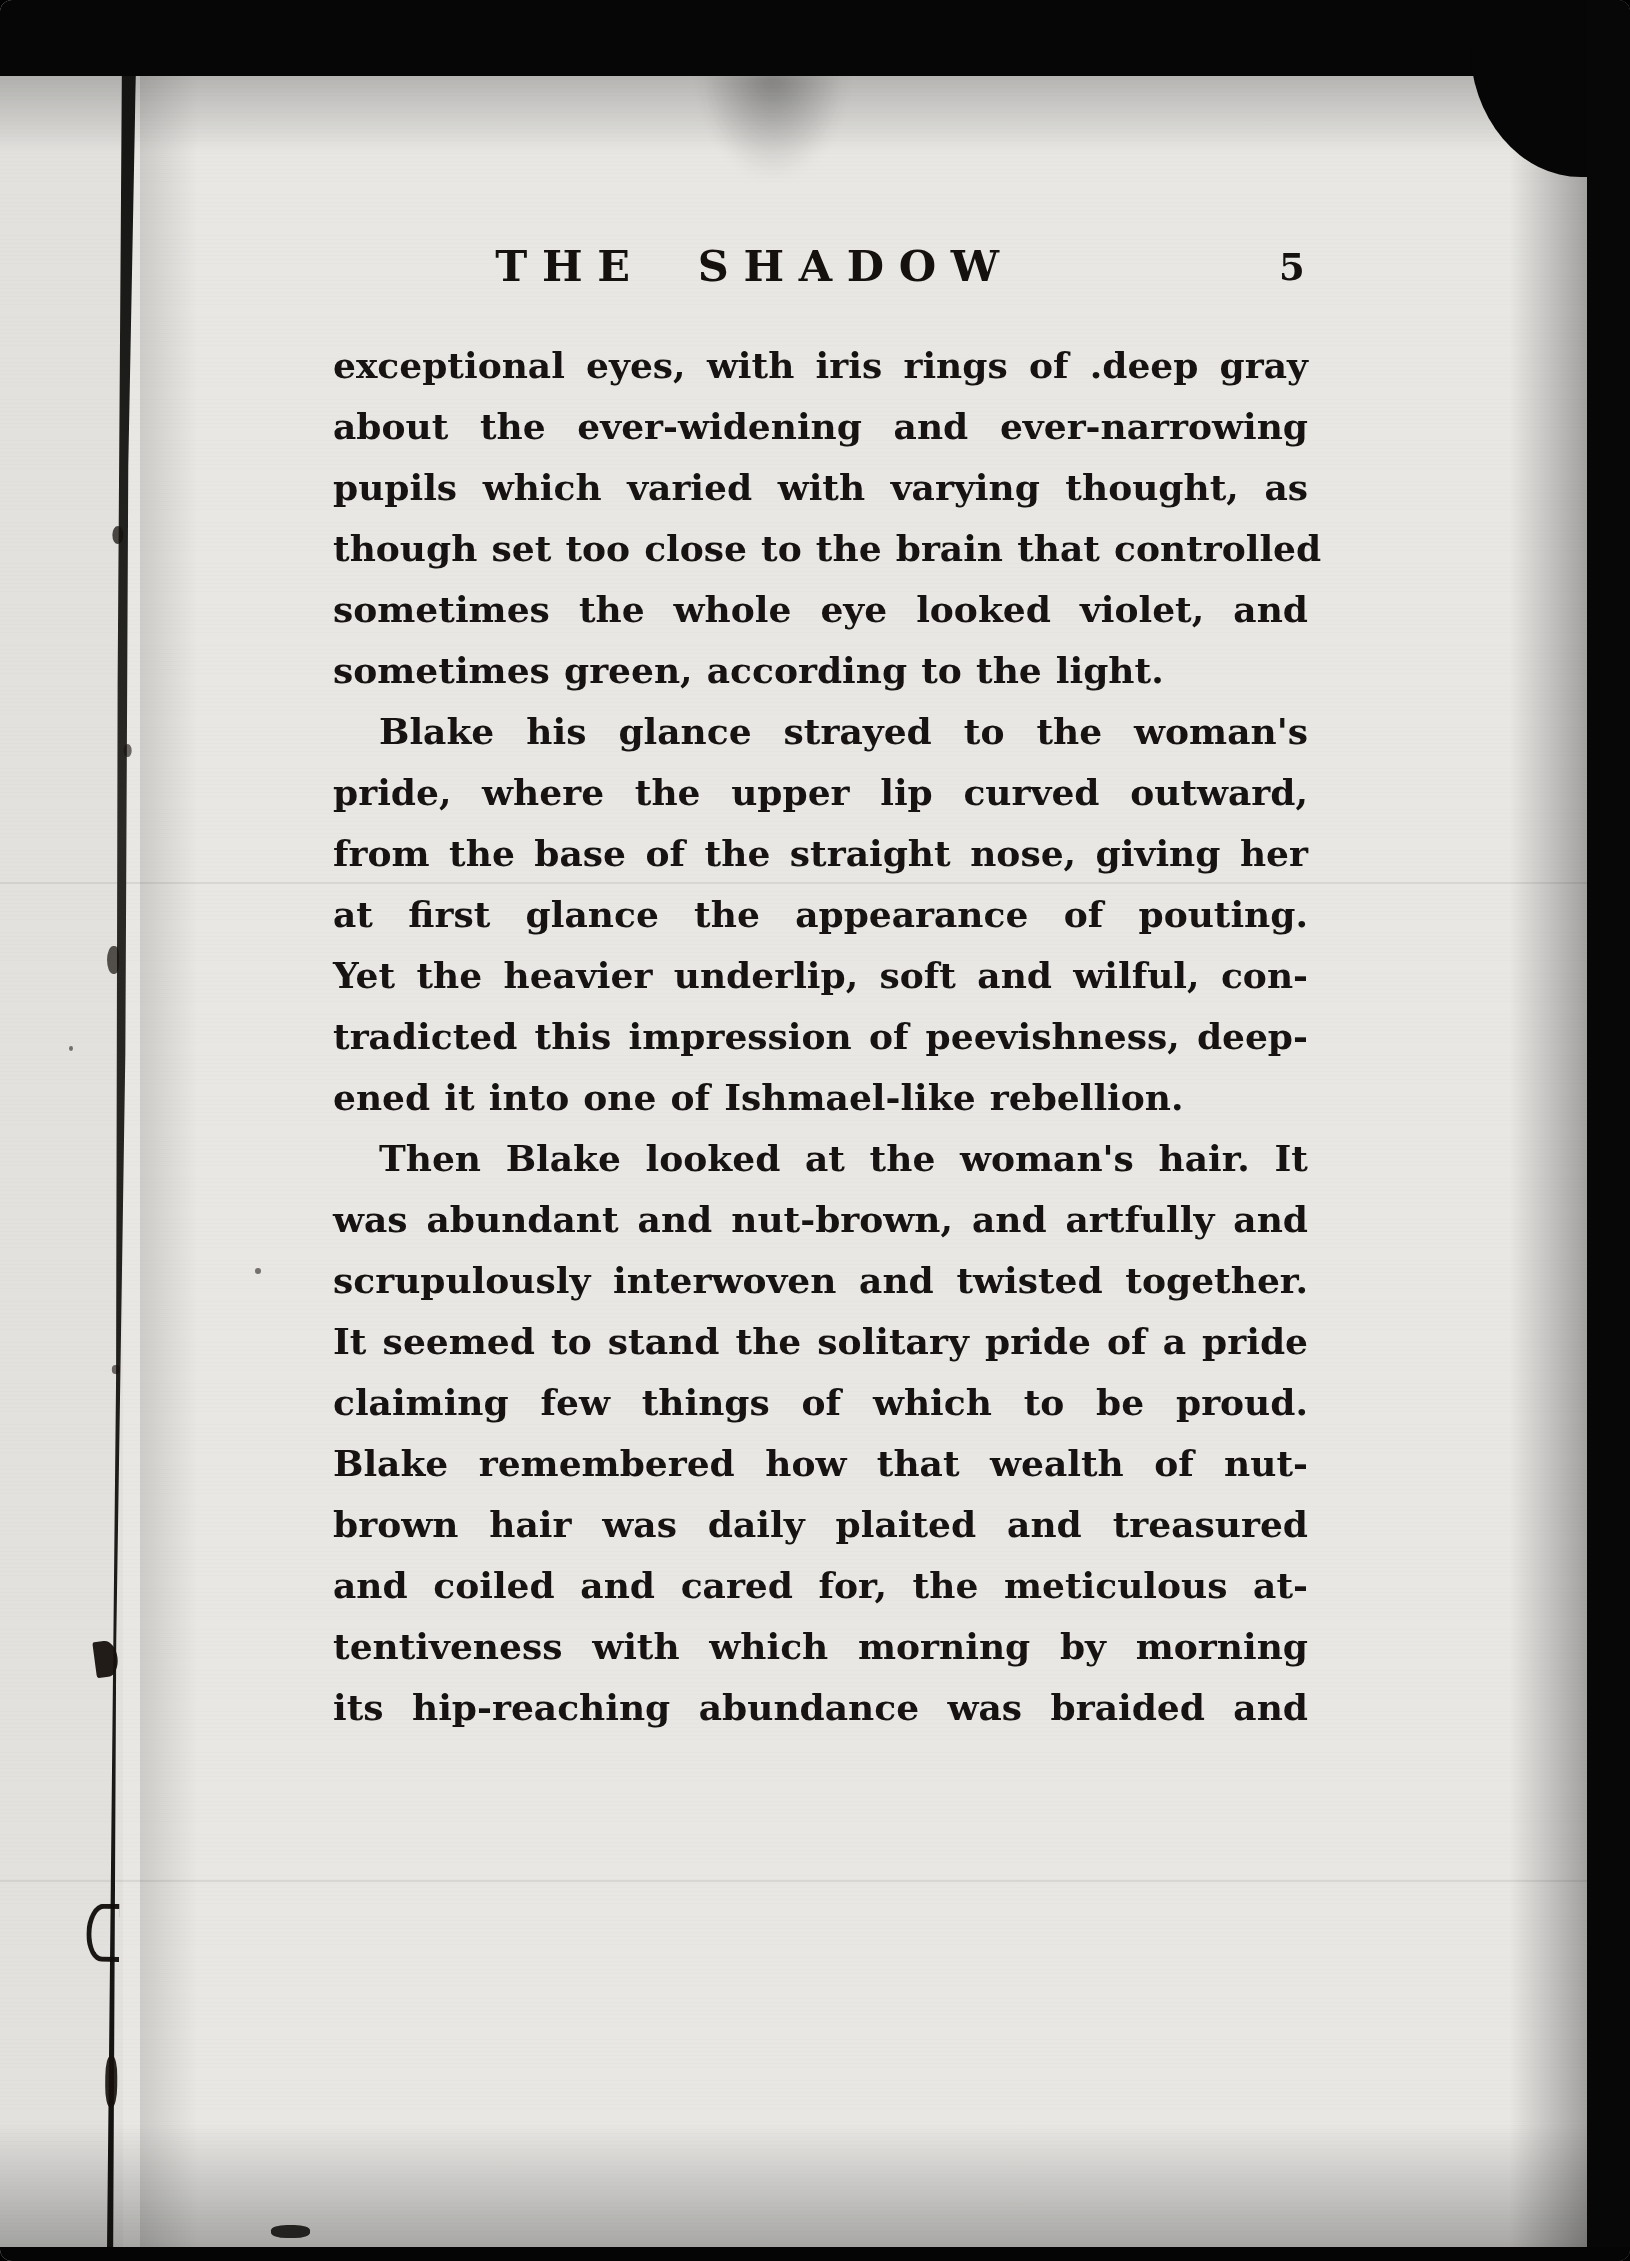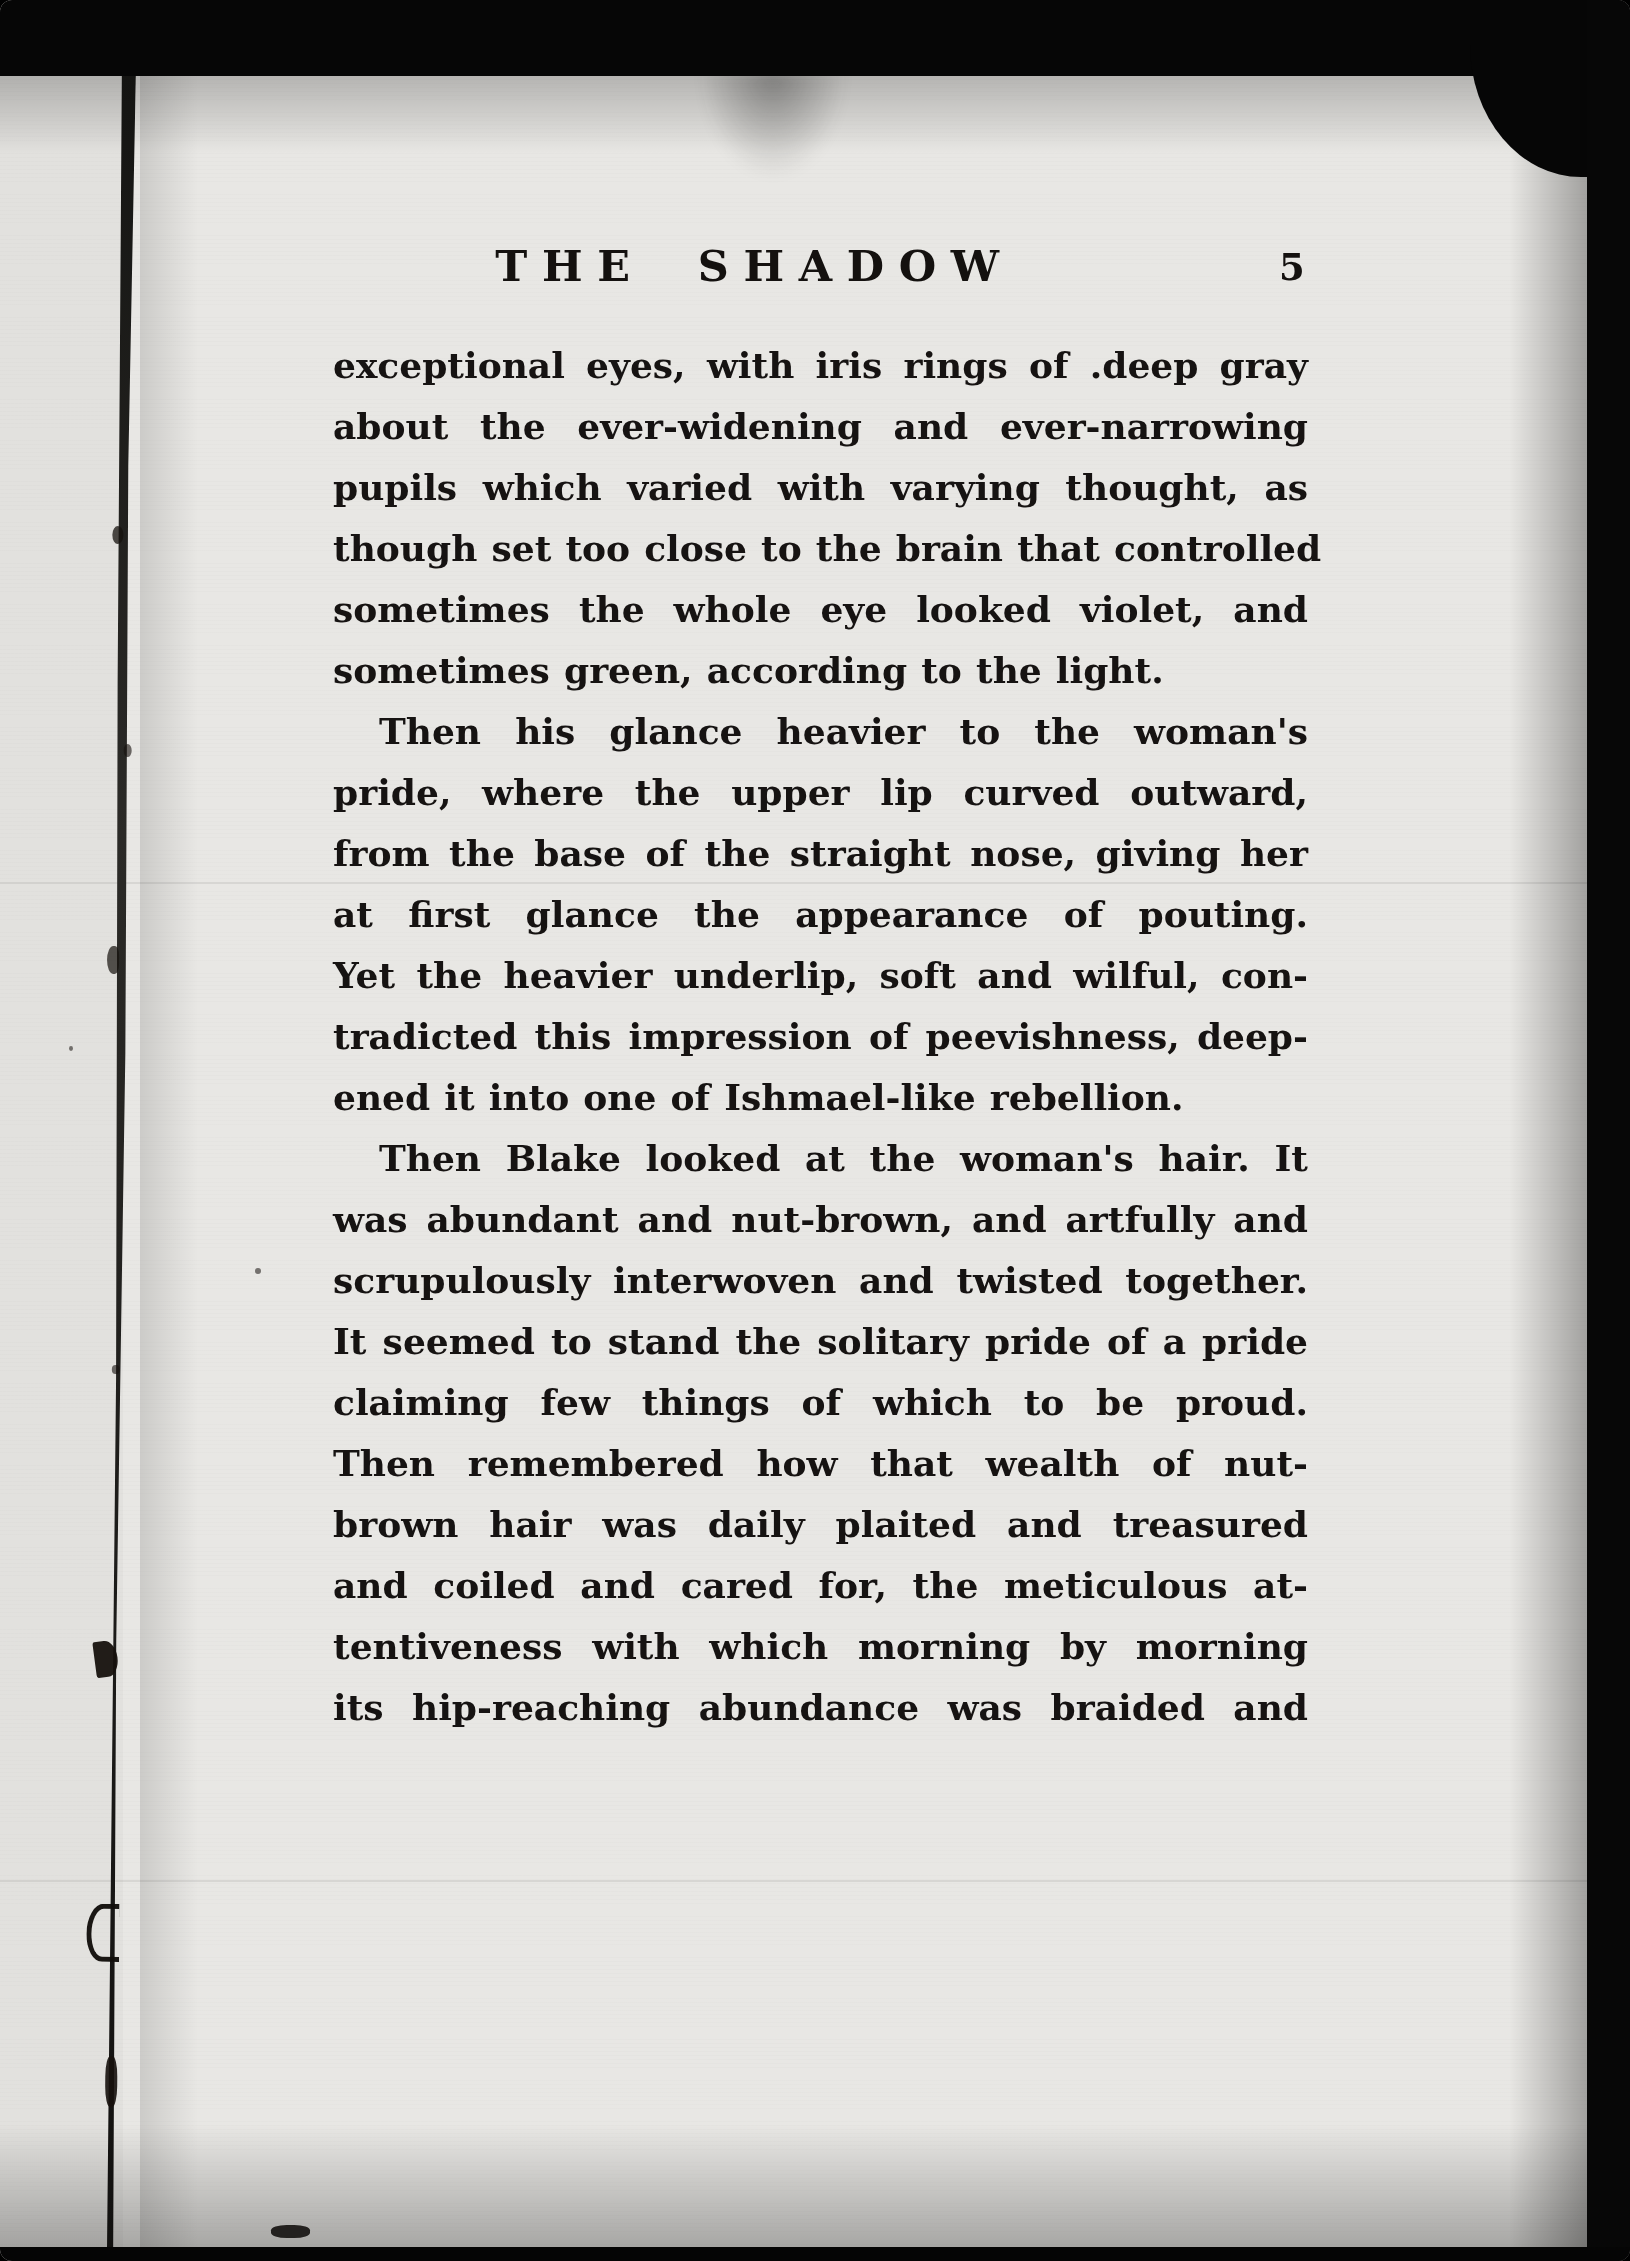--- a/index.html
+++ b/index.html
@@ -123,33 +123,33 @@
     <div class="page-num">5</div>
   </div>
 
   <div class="body-text">
     <div class="bline">exceptional eyes, with iris rings of .deep gray</div>
     <div class="bline">about the ever-widening and ever-narrowing</div>
     <div class="bline">pupils which varied with varying thought, as</div>
     <div class="bline">though set too close to the brain that controlled</div>
     <div class="bline">sometimes the whole eye looked violet, and</div>
     <div class="bline pend">sometimes green, according to the light.</div>
-    <div class="bline ind">Then his glance heavier to the woman's</div>
+    <div class="bline ind">Blake his glance strayed to the woman's</div>
     <div class="bline">pride, where the upper lip curved outward,</div>
     <div class="bline">from the base of the straight nose, giving her</div>
     <div class="bline">at first glance the appearance of pouting.</div>
     <div class="bline">Yet the heavier underlip, soft and wilful, con-</div>
     <div class="bline">tradicted this impression of peevishness, deep-</div>
     <div class="bline pend">ened it into one of Ishmael-like rebellion.</div>
     <div class="bline ind">Then Blake looked at the woman's hair. It</div>
     <div class="bline">was abundant and nut-brown, and artfully and</div>
     <div class="bline">scrupulously interwoven and twisted together.</div>
     <div class="bline">It seemed to stand the solitary pride of a pride</div>
     <div class="bline">claiming few things of which to be proud.</div>
-    <div class="bline">Then remembered how that wealth of nut-</div>
+    <div class="bline">Blake remembered how that wealth of nut-</div>
     <div class="bline">brown hair was daily plaited and treasured</div>
     <div class="bline">and coiled and cared for, the meticulous at-</div>
     <div class="bline">tentiveness with which morning by morning</div>
     <div class="bline">its hip-reaching abundance was braided and</div>
   </div>
 
 </div>
 
 
 </body></html>

